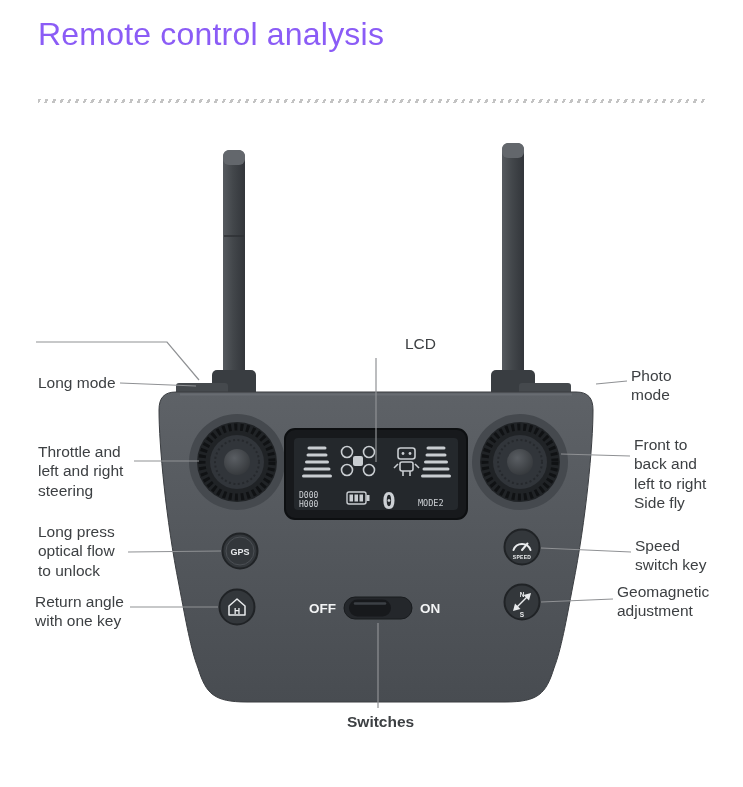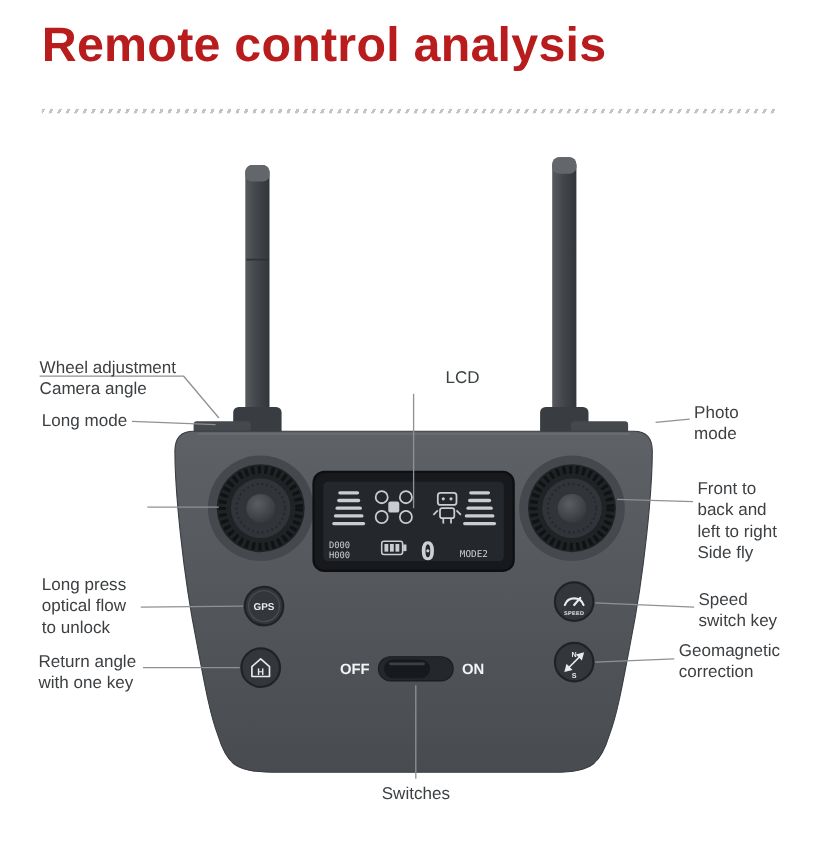--- a/index.html
+++ b/index.html
@@ -2,21 +2,21 @@
 <html><head>
 <meta charset="utf-8">
 <style>
   html,body{margin:0;padding:0;background:#ffffff;}
   .page{
     position:relative;width:743px;height:787px;background:#fff;overflow:hidden;
     font-family:"Liberation Sans",sans-serif;
   }
   .title{
     position:absolute;left:38px;top:16px;margin:0;
-    font-size:44px;font-weight:bold;color:#b91c1c;letter-spacing:0.2px;
+    font-size:32px;font-weight:normal;color:#8b5cf6;letter-spacing:0.2px;
   }
   .divider{
     position:absolute;left:38px;top:99px;width:667px;height:4px;
     background:repeating-linear-gradient(115deg,#c3c3c3 0 2.5px,transparent 2.5px 7px);
   }
   .lbl{
     position:absolute;font-size:15.5px;line-height:1.25;color:#3d4043;
     white-space:pre-line;
   }
   svg.remote{position:absolute;left:0;top:0;}
@@ -182,34 +182,35 @@
       <line x1="134" y1="461" x2="199" y2="461"></line>
       <line x1="630" y1="456" x2="561" y2="454"></line>
       <line x1="128" y1="552" x2="221" y2="551"></line>
       <line x1="631" y1="552" x2="541" y2="548"></line>
       <line x1="130" y1="607" x2="218" y2="607"></line>
       <line x1="613" y1="599" x2="541" y2="602"></line>
       <line x1="378" y1="623" x2="378" y2="708"></line>
     </g>
   </svg>
 
-  <div class="lbl" style="left:36px;top:325px;">Wheel adjustment
-Camera angle</div>
   <div class="lbl" style="left:38px;top:373px;">Long mode</div>
   <div class="lbl" style="left:359px;top:334px;margin-left:46px;">LCD</div>
   <div class="lbl" style="left:631px;top:366px;">Photo
 mode</div>
+  <div class="lbl" style="left:38px;top:442px;">Throttle and
+left and right
+steering</div>
   <div class="lbl" style="left:38px;top:522px;">Long press
 optical flow
 to unlock</div>
   <div class="lbl" style="left:634px;top:435px;">Front to
 back and
 left to right
 Side fly</div>
   <div class="lbl" style="left:635px;top:536px;">Speed
 switch key</div>
   <div class="lbl" style="left:35px;top:592px;">Return angle
 with one key</div>
   <div class="lbl" style="left:617px;top:582px;">Geomagnetic
-correction</div>
-  <div class="lbl" style="left:347px;top:712px;">Switches</div>
+adjustment</div>
+  <div class="lbl" style="left:347px;top:712px;font-weight:bold;">Switches</div>
 
 </div>
 
 </body></html>

